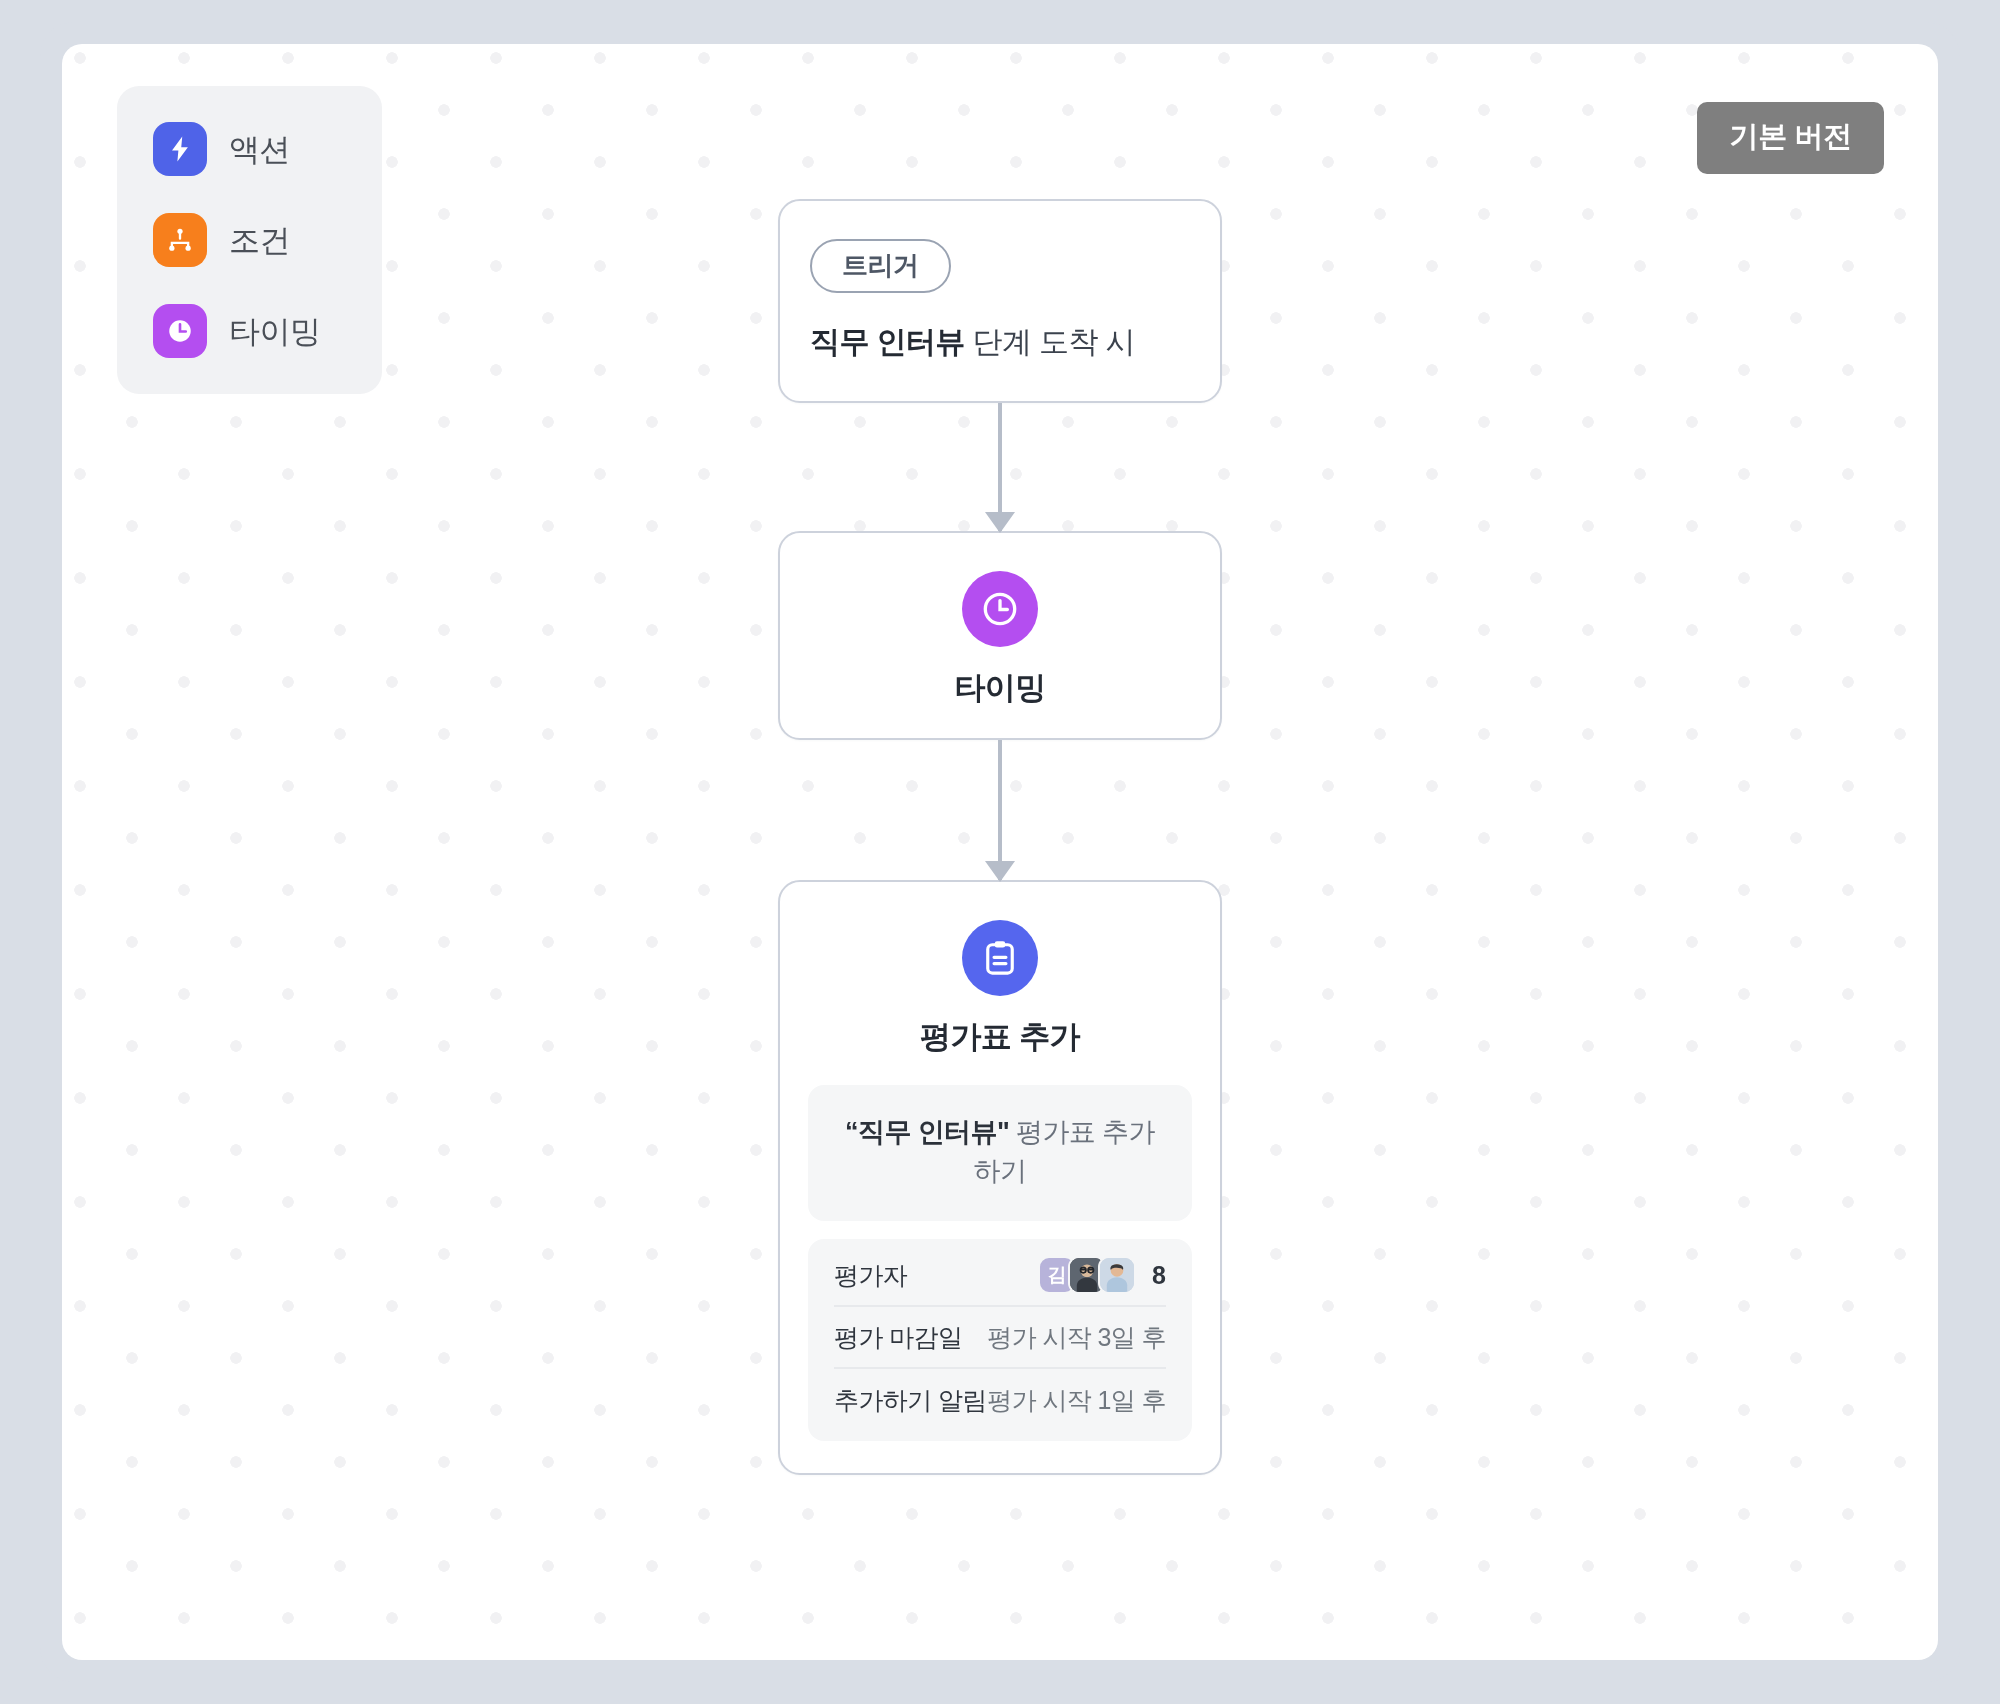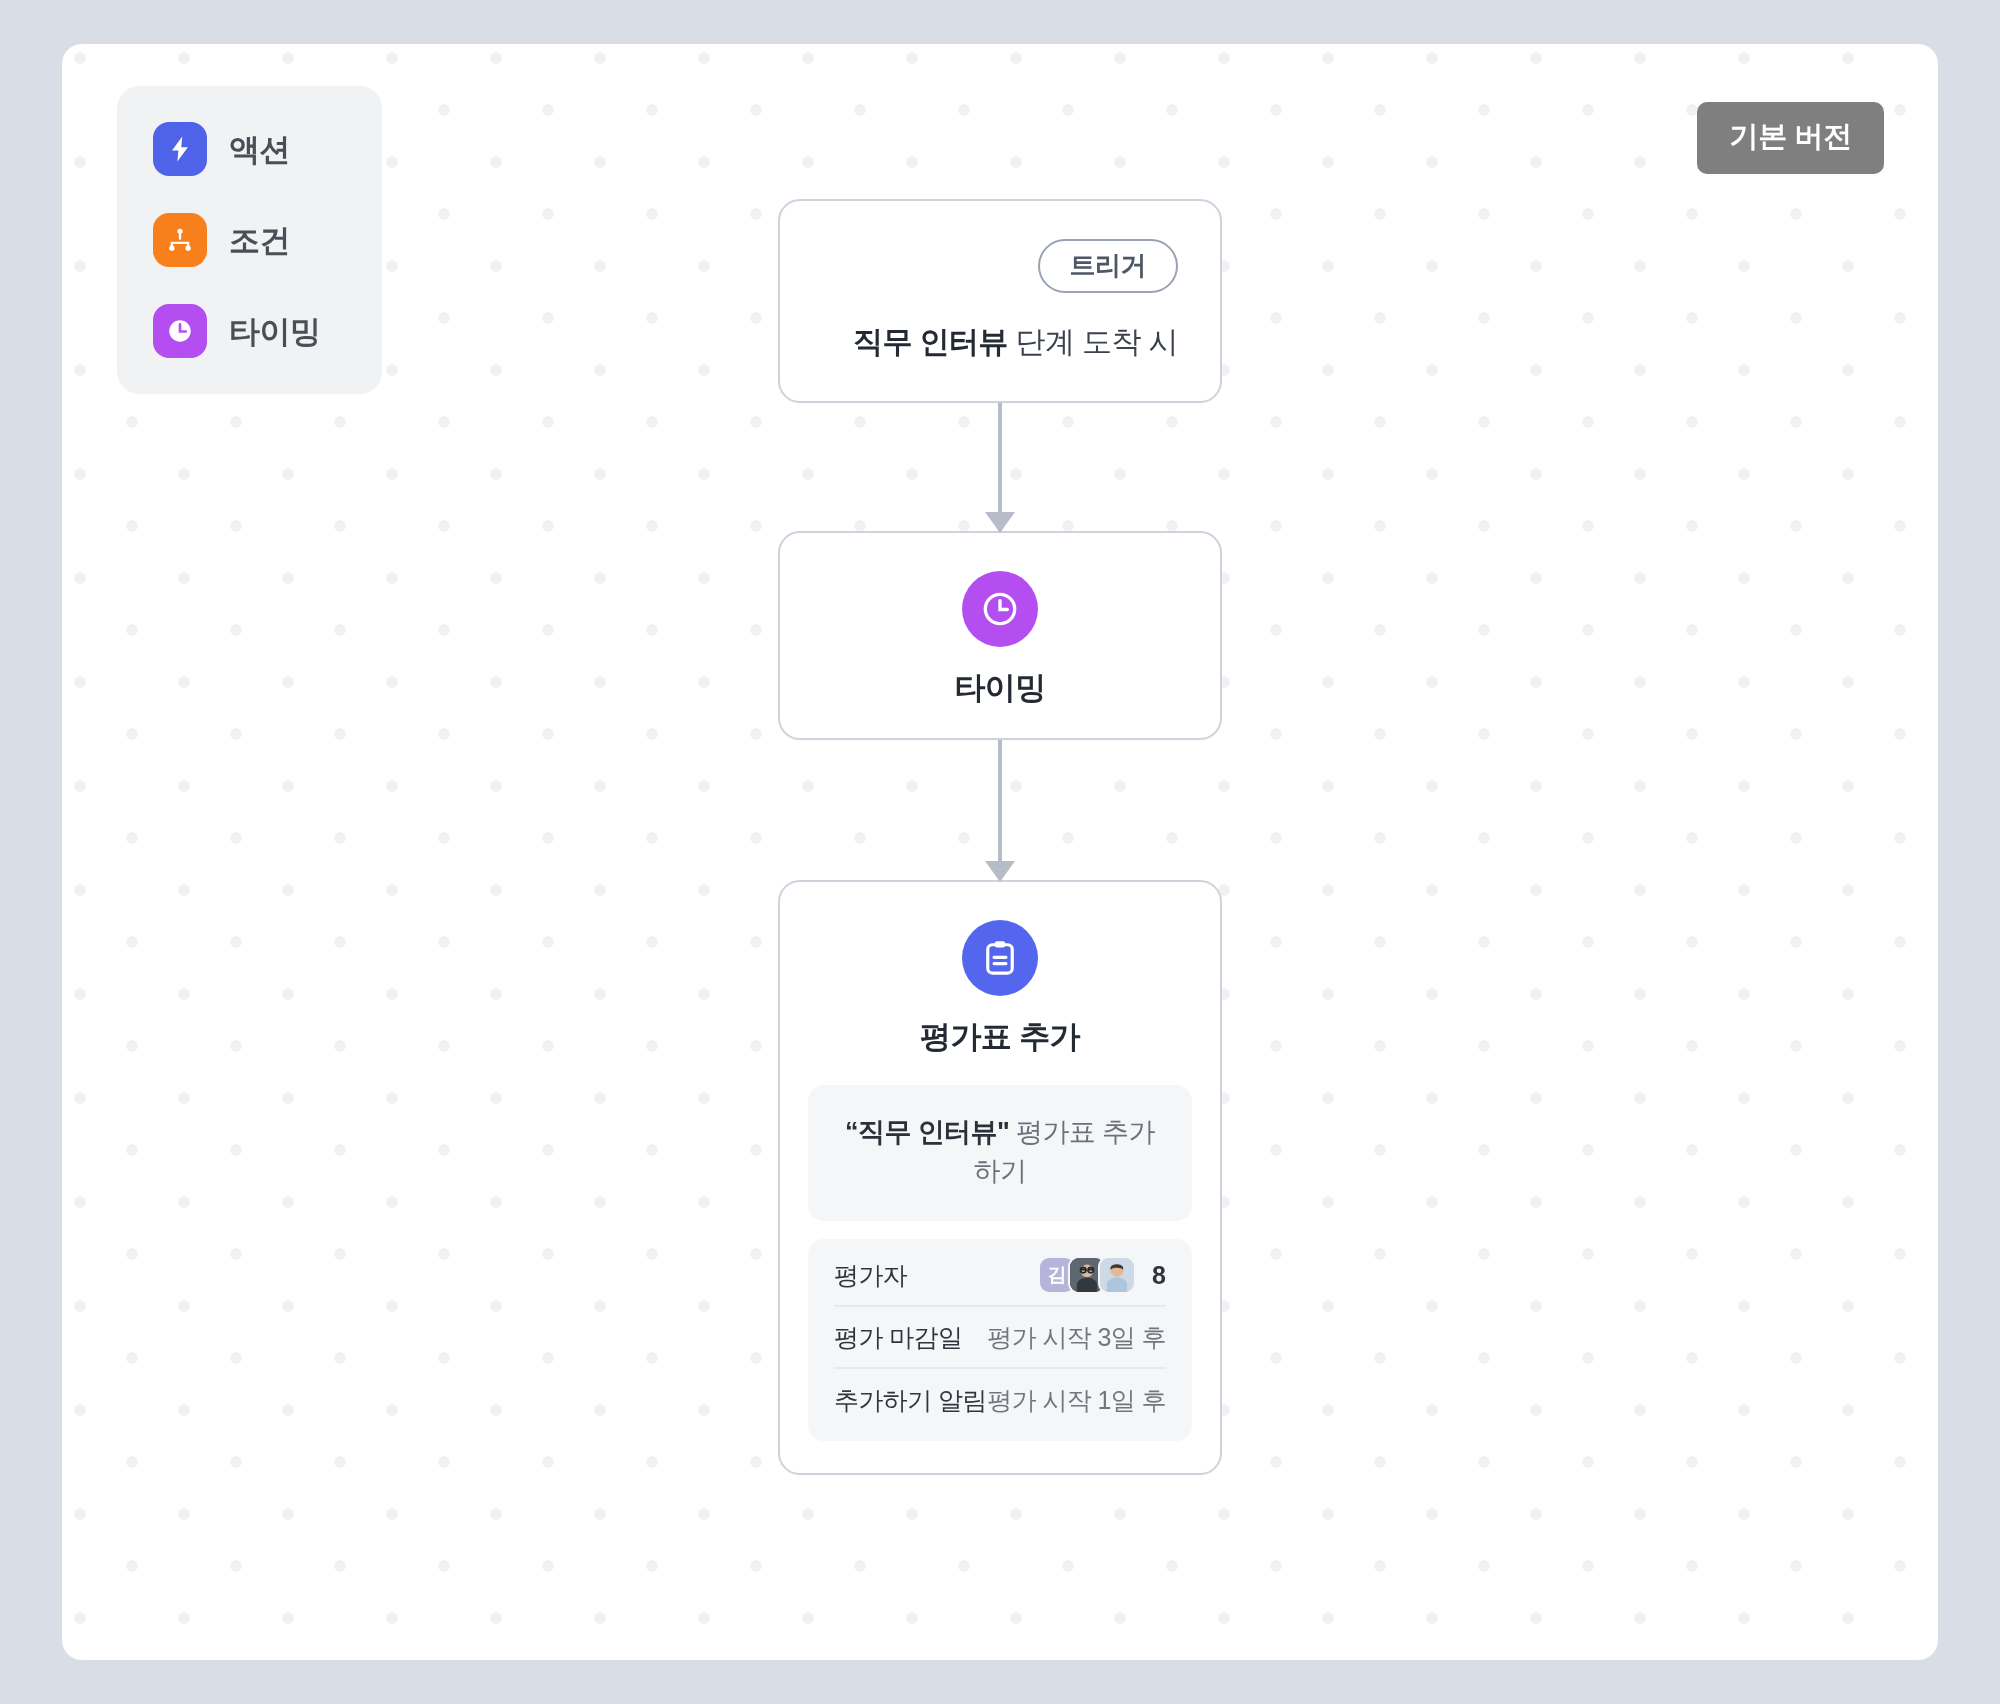--- a/index.html
+++ b/index.html
@@ -79,21 +79,20 @@
     justify-content: center;
     flex: 0 0 auto;
   }
   .legend-icon svg { display: block; }
 
   .legend-label {
     font-size: 31px;
     color: #4a4f57;
     letter-spacing: -0.5px;
     line-height: 1;
-    font-weight: bold;
   }
 
   
   .version-badge {
     position: absolute;
     right: 54px;
     top: 58px;
     background: #7f7f7f;
     color: #ffffff;
     font-size: 29px;
@@ -120,22 +119,22 @@
   .card {
     width: 444px;
     background: #ffffff;
     border: 2px solid #cdd2dc;
     border-radius: 22px;
     box-shadow: 0 1px 2px rgba(40,50,70,0.03);
   }
 
   
   .card-trigger {
-    padding: 38px 42px 40px;
-    text-align: right;
+    padding: 38px 30px 40px;
+    text-align: left;
   }
   .trigger-chip {
     display: inline-block;
     border: 2px solid #9aa3b2;
     border-radius: 999px;
     color: #4e5765;
     font-size: 26px;
     font-weight: bold;
     padding: 11px 30px 13px;
     letter-spacing: -0.5px;

